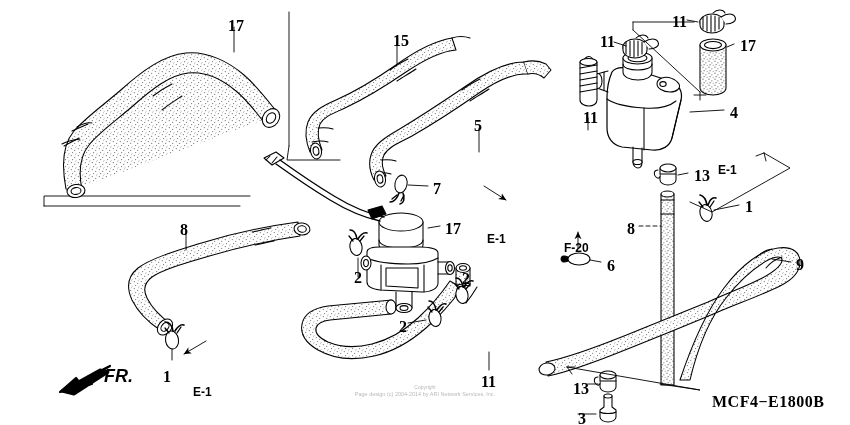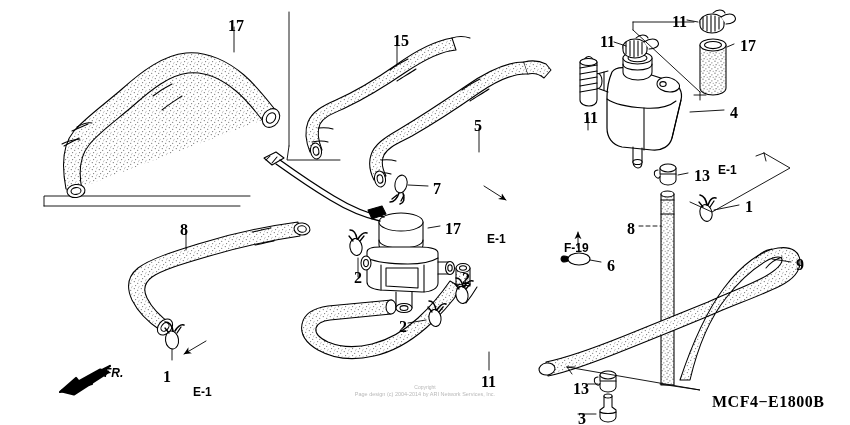--- a/index.html
+++ b/index.html
@@ -6,21 +6,21 @@
   html,body{margin:0;padding:0;background:#ffffff;}
   body{width:850px;height:425px;overflow:hidden;
        font-family:"Liberation Serif",serif;color:#000;}
   #stage{position:relative;width:774px;height:425px;background:#fff;}
   svg#art{position:absolute;left:0;top:0;width:850px;height:425px;}
   .lbl{position:absolute;font-family:"Liberation Serif",serif;
        font-weight:700;line-height:1;white-space:nowrap;}
   .num{font-size:16px;}
   .ref{font-family:"Liberation Sans",sans-serif;font-weight:700;font-size:12px;margin-top:24px;}
   .fr{font-family:"Liberation Sans",sans-serif;font-style:italic;
-      font-weight:700;font-size:12px;}
+      font-weight:700;font-size:18px;}
   .code{font-size:16px;letter-spacing:.5px;}
   .copy{position:absolute;font-family:"Liberation Sans",sans-serif;
         color:#b9b9b9;white-space:nowrap;text-align:center;}
   .copy1{font-size:5px;}
   .copy2{font-size:5.5px;}
 </style>
 </head>
 <body>
 
 <div id="stage">
@@ -376,21 +376,21 @@
       <div class="lbl num" style="left: 462px; top: 271px;">2</div>
       <div class="lbl num" style="left: 399px; top: 319px;">2</div>
       <div class="lbl num" style="left: 481px; top: 374px;">11</div>
       <div class="lbl num" style="left: 573px; top: 381px;">13</div>
       <div class="lbl num" style="left: 163px; top: 369px;">1</div>
       <div class="lbl num" style="left: 578px; top: 411px;">3</div>
     </div>
   <div id="reference-layer">
       <div class="lbl ref" style="left: 718px; top: 140px;">E-1</div>
       <div class="lbl ref" style="left: 487px; top: 209px;">E-1</div>
-      <div class="lbl ref" style="left: 564px; top: 218px;">F-19</div>
+      <div class="lbl ref" style="left: 564px; top: 218px;">F-20</div>
       <div class="lbl ref" style="left: 193px; top: 362px;">E-1</div>
     </div>
 
   <div class="lbl fr" id="fr-label" style="left:104px;top:367px;">FR.</div>
 
   <div class="lbl code" id="diagram-code" style="left:712px;top:394px;">MCF4−E1800B</div>
 
   <div class="copy copy1" style="left:330px;top:384px;width:190px;">Copyright</div>
   <div class="copy copy2" style="left:330px;top:391px;width:190px;">Page design (c) 2004-2014 by ARI Network Services, Inc.</div>
 

